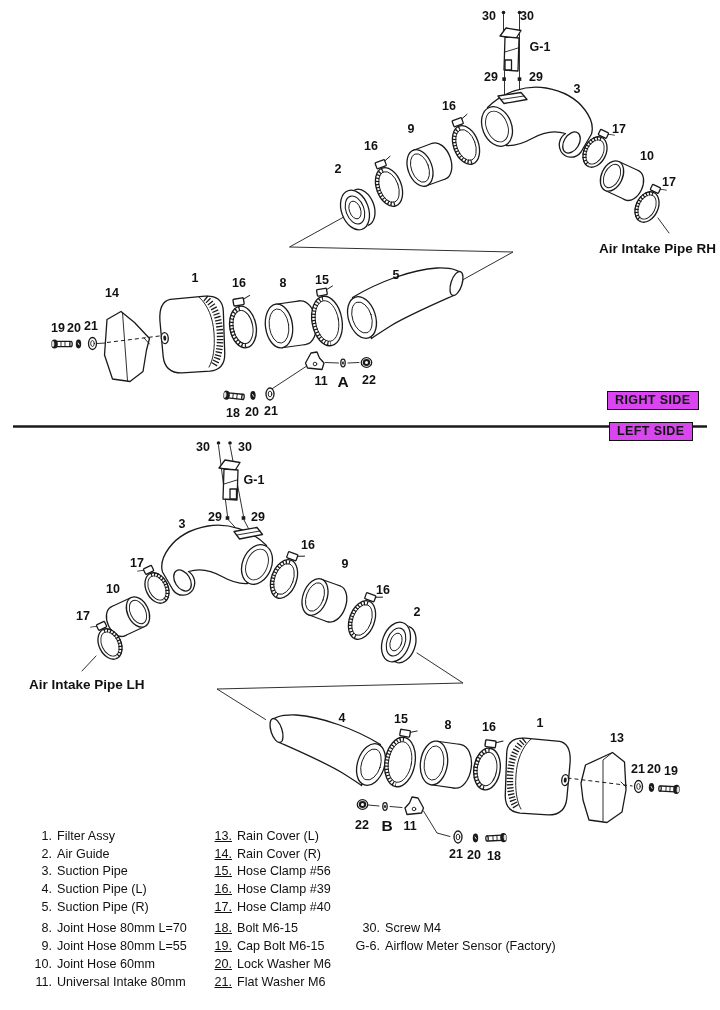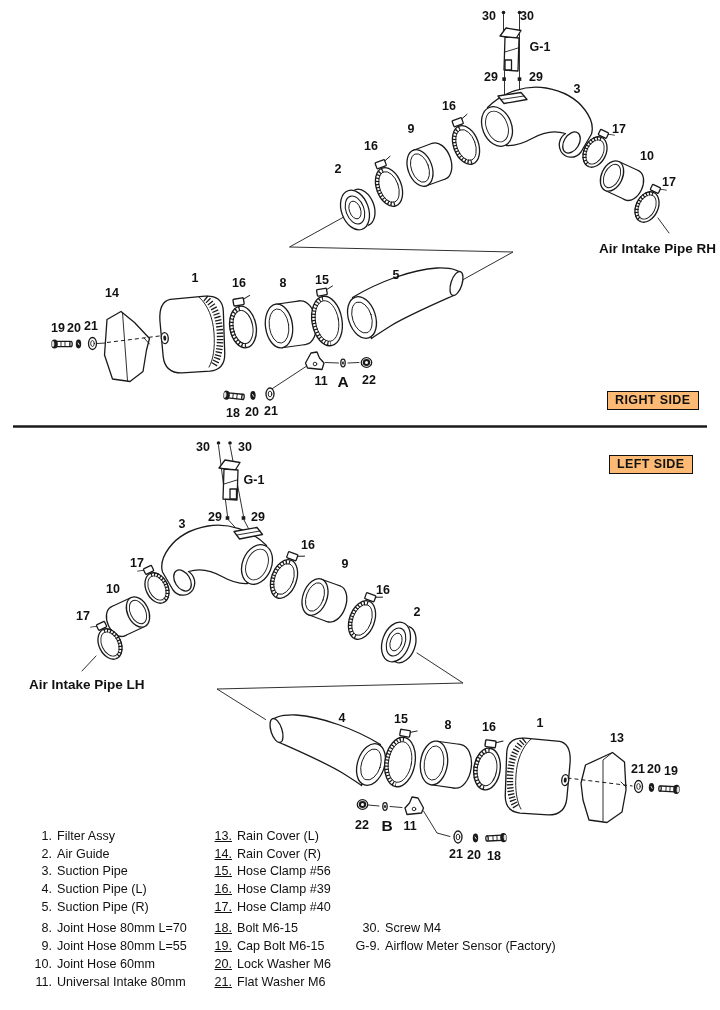--- a/index.html
+++ b/index.html
@@ -10,21 +10,21 @@
   .ln{fill:none;stroke:#1a1a1a;stroke-width:1.1;stroke-linecap:round;stroke-linejoin:round;}
   .thin{stroke-width:.9;}
   .dk{fill:#1a1a1a;stroke:none;}
   .hatch{fill:none;stroke:#1a1a1a;stroke-width:4.2;stroke-dasharray:1.2 1.9;}
   .band{fill:none;stroke:#1a1a1a;stroke-width:6.5;stroke-dasharray:1.3 1.9;}
   .dash{fill:none;stroke:#1a1a1a;stroke-width:1;stroke-dasharray:4 3;}
   .lbl{font:700 12.5px "Liberation Sans",sans-serif;fill:#111;}
   .lblL{font:700 15.5px "Liberation Sans",sans-serif;fill:#111;}
   .cap{font:700 13.5px "Liberation Sans",sans-serif;fill:#111;}
   .badge{position:absolute;border:1.7px solid #111;padding:1px 7px 2px 7px;
-         font-size:12.5px;font-weight:700;letter-spacing:.4px;background:#fdba74;text-align:center;}
+         font-size:12.5px;font-weight:700;letter-spacing:.4px;background:#d946ef;text-align:center;}
   .plcol{position:absolute;font-size:12.6px;line-height:17.7px;white-space:nowrap;}
   .pl-row{display:flex;height:17.7px;align-items:center;}
   .pl-row.gap{margin-top:4px;}
   .pl-num{text-align:right;margin-right:5px;}
   .w1 .pl-num{width:24px;} .w2 .pl-num{width:26px;text-decoration:underline;} .w3 .pl-num{width:32px;}
 </style>
 </head>
 <body>
 
 <div id="page">
@@ -362,21 +362,21 @@
       <text class="lblL" text-anchor="middle" x="387" y="831">B</text>
       <text class="lbl" text-anchor="middle" x="410" y="830">11</text>
       <text class="lbl" text-anchor="middle" x="456" y="858">21</text>
       <text class="lbl" text-anchor="middle" x="474" y="859">20</text>
       <text class="lbl" text-anchor="middle" x="494" y="860">18</text>
     </g>
   </g>
 </svg>
 
 <div class="badge" style="left:607px;top:391px">RIGHT SIDE</div>
-<div class="badge" style="left:609px;top:455px">LEFT SIDE</div>
+<div class="badge" style="left:609px;top:422px">LEFT SIDE</div>
 
 <div class="plcol w1" style="left:28px;top:828px">
   <div class="pl-row">
         <span class="pl-num">1.</span>
         <span class="pl-desc">Filter Assy</span>
       </div>
   <div class="pl-row">
         <span class="pl-num">2.</span>
         <span class="pl-desc">Air Guide</span>
       </div>
@@ -448,18 +448,18 @@
         <span class="pl-desc">Flat Washer M6</span>
       </div>
 </div>
 
 <div class="plcol w3" style="left:348px;top:920px">
   <div class="pl-row">
         <span class="pl-num">30.</span>
         <span class="pl-desc">Screw M4</span>
       </div>
   <div class="pl-row">
-        <span class="pl-num">G-9.</span>
+        <span class="pl-num">G-6.</span>
         <span class="pl-desc">Airflow Meter Sensor (Factory)</span>
       </div>
 </div>
 
 </div>
 
 </body></html>

